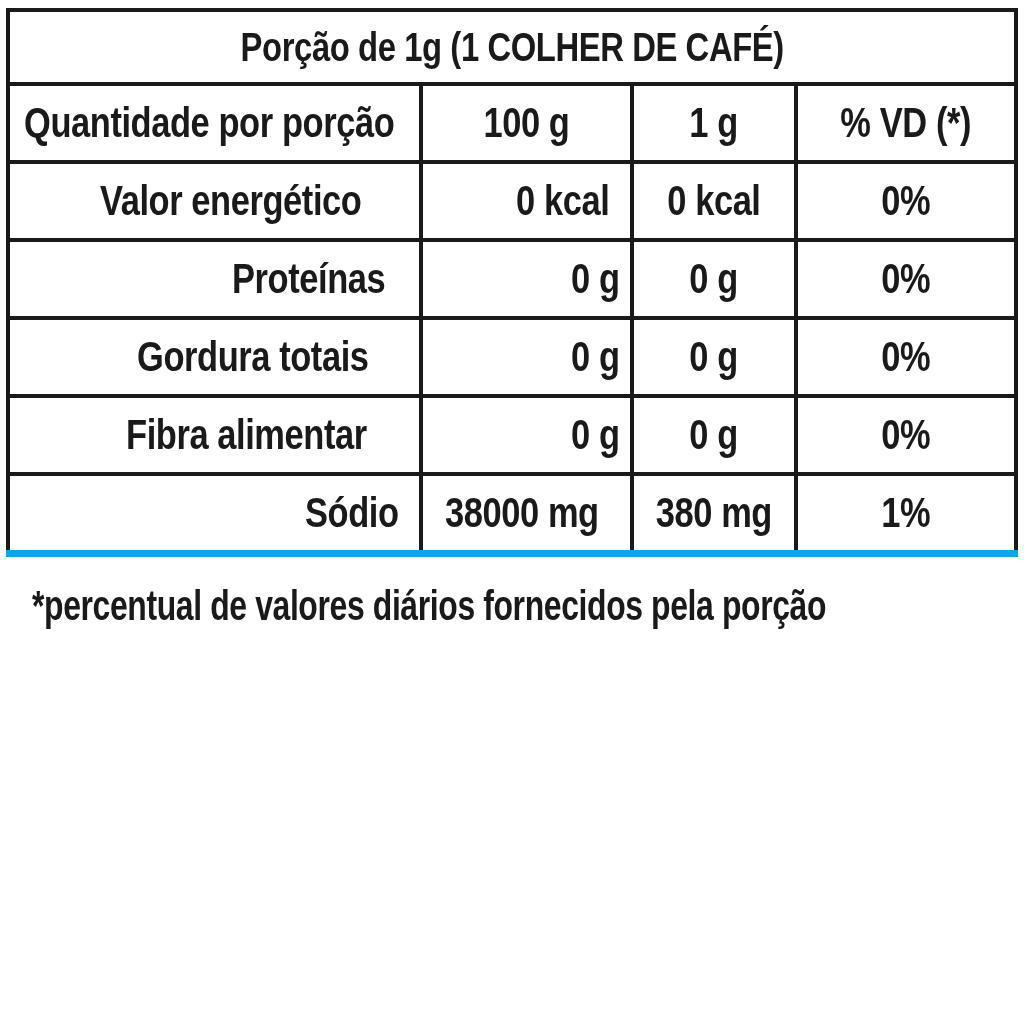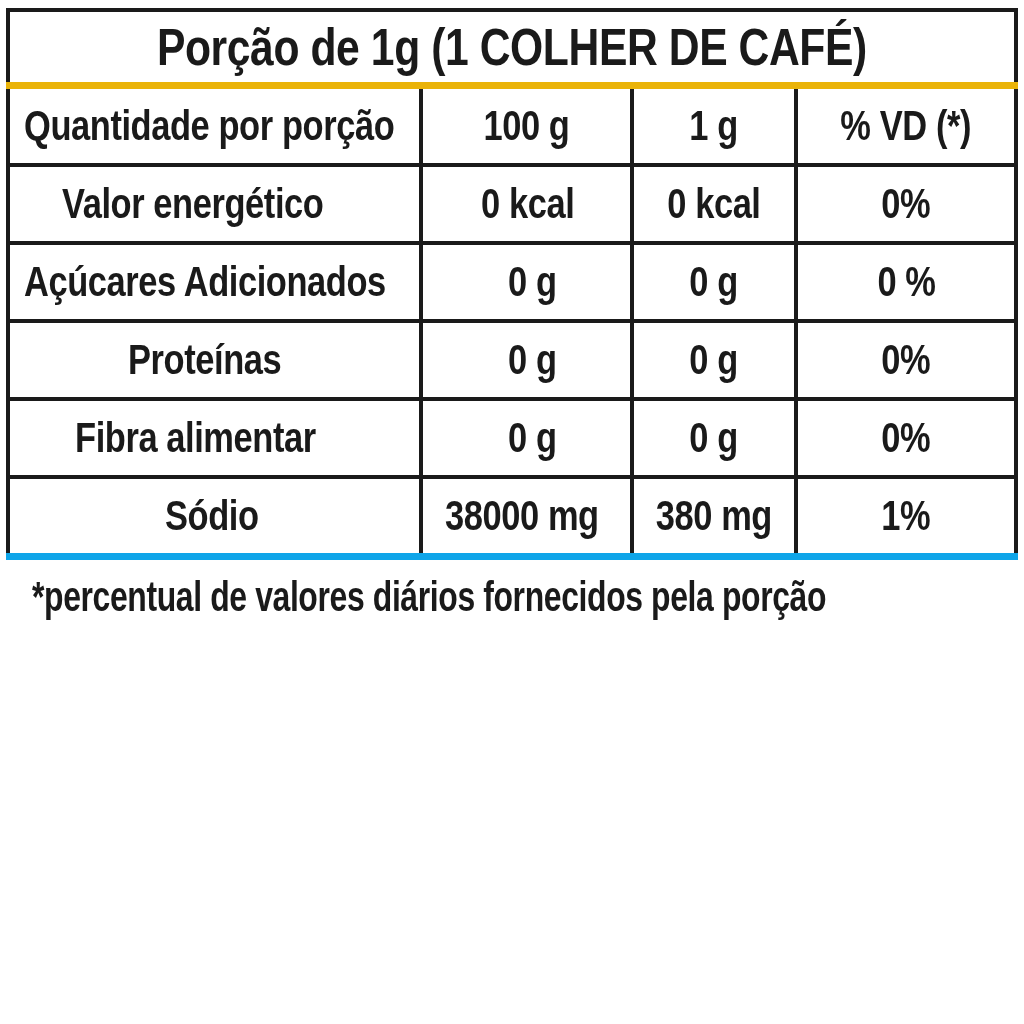--- a/index.html
+++ b/index.html
@@ -27,41 +27,41 @@
     font-weight: bold;
     font-size: 42px;
     color: #1a1a1a;
     vertical-align: middle;
     padding: 0;
     height: 74px;
     overflow: hidden;
   }
   td.title {
     height: 70px;
-    font-size: 52px;
-    border-bottom: 7px solid #eab308;
+    font-size: 40px;
+    border-bottom: 3px solid #eab308;
   }
-  .left  { text-align: center;  padding-left: 14px; }
+  .left  { text-align: right;  padding-left: 14px; }
   .pad2  { padding-left: 22px; }
   .center{ text-align: center; }
 
   tbody tr:last-child td { border-bottom: 7px solid #0ea5e9; }
 
   
   .cnd {
     display: inline-block;
     transform: scaleX(0.82);
     transform-origin: center center;
     white-space: nowrap;
     letter-spacing: -0.5px;
   }
   .left .cnd { transform-origin: left center; }
 
   .footnote {
-    margin-top: 8px;
+    margin-top: 20px;
     padding-left: 26px;
     font-weight: bold;
     font-size: 42px;
     color: #1a1a1a;
     line-height: 58px;
   }
   .footnote .cnd { transform: scaleX(0.76); transform-origin: left center; }
 </style>
 </head>
 <body>
@@ -96,27 +96,27 @@
       </tr>
     </thead>
     <tbody id="rows">
         <tr>
           <td class="left"><span class="cnd">Valor energético</span></td>
           <td class="left pad2"><span class="cnd">0 kcal</span></td>
           <td class="center"><span class="cnd">0 kcal</span></td>
           <td class="center"><span class="cnd">0%</span></td>
         </tr>
         <tr>
-          <td class="left"><span class="cnd">Açúcares Adicionados</span></td>
+          <td class="left"><span class="cnd">Proteínas</span></td>
           <td class="left pad2"><span class="cnd">0 g</span></td>
           <td class="center"><span class="cnd">0 g</span></td>
-          <td class="center"><span class="cnd">0 %</span></td>
+          <td class="center"><span class="cnd">0%</span></td>
         </tr>
         <tr>
-          <td class="left"><span class="cnd">Proteínas</span></td>
+          <td class="left"><span class="cnd">Gordura totais</span></td>
           <td class="left pad2"><span class="cnd">0 g</span></td>
           <td class="center"><span class="cnd">0 g</span></td>
           <td class="center"><span class="cnd">0%</span></td>
         </tr>
         <tr>
           <td class="left"><span class="cnd">Fibra alimentar</span></td>
           <td class="left pad2"><span class="cnd">0 g</span></td>
           <td class="center"><span class="cnd">0 g</span></td>
           <td class="center"><span class="cnd">0%</span></td>
         </tr>

